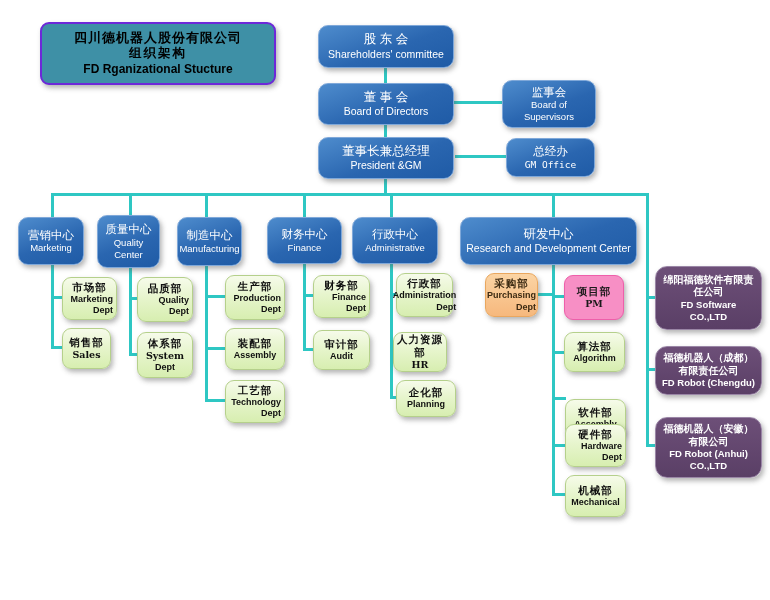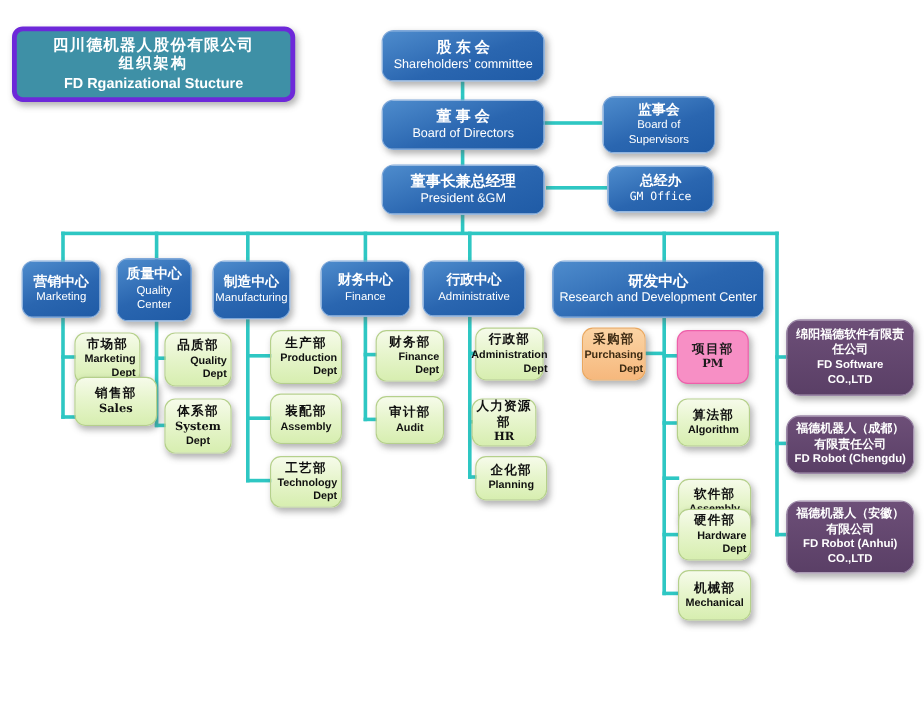--- a/index.html
+++ b/index.html
@@ -6,28 +6,28 @@
   body{width:770px;height:600px;background:#ffffff;position:relative;overflow:hidden;
        font-family:"Liberation Sans",sans-serif;}
   .stage{position:absolute;left:0;top:0;width:770px;height:600px;}
 
   .line{position:absolute;background:#2ec7c3;z-index:1;}
 
   .node{position:absolute;z-index:2;border-radius:10px;display:flex;flex-direction:column;
         align-items:center;justify-content:center;text-align:center;line-height:1.25;
         box-shadow:2px 3px 5px rgba(90,90,90,.45);box-sizing:border-box;padding:2px 3px;}
 
-  .teal-title{background:#3e90a6;border:4px solid #6d28d9;color:#ffffff;border-radius:9px;}
+  .teal-title{background:#3e90a6;border:2px solid #6d28d9;color:#000000;border-radius:9px;margin-left:30px;}
   .teal-title .t1{font-size:13px;font-weight:bold;letter-spacing:1px;}
   .teal-title .t2{font-size:12.5px;font-weight:bold;letter-spacing:2px;}
   .teal-title .t3{font-size:12px;font-weight:bold;}
 
   .blue{background:linear-gradient(160deg,#4e8ccd 0%,#2a66b0 55%,#1f5ba6 100%);
         border:1px solid #7fa8d9;color:#fff;}
-  .blue .zh{font-size:12.5px;font-weight:bold;}
+  .blue .zh{font-size:12.5px;font-weight:normal;}
   .blue .en{font-size:10.5px;font-weight:normal;}
   .blue.small .zh{font-size:11.5px;}
   .blue.small .en{font-size:9.5px;}
   .mono{font-family:"DejaVu Sans Mono",monospace;}
 
   .green{background:linear-gradient(180deg,#f6fbea 0%,#e7f5cd 45%,#d7eeb0 100%);
          border:1.5px solid #b5d08b;color:#101010;border-radius:9px;}
   .orange{background:linear-gradient(180deg,#fbd4a4 0%,#f6b87d 100%);
           border:1.5px solid #e9a75f;color:#3c2a12;border-radius:9px;}
   .pink{background:#f78fc5;border:1.5px solid #ee5faa;color:#1a1a1a;border-radius:9px;}
@@ -143,21 +143,21 @@
   </div>
   <div class="node blue" style="left:460px;top:217px;width:177px;height:48px">
     <div class="zh">研发中心</div>
     <div class="en">Research and Development Center</div>
   </div>
 
   <div class="node green dept" style="left:62px;top:277px;width:55px;height:43px">
     <div class="zh">市场部</div>
     <div class="en">Marketing Dept</div>
   </div>
-  <div class="node green dept" style="left:62px;top:314px;width:69px;height:41px">
+  <div class="node green dept" style="left:62px;top:328px;width:49px;height:41px">
     <div class="zh">销售部</div>
     <div class="en serif">Sales</div>
   </div>
 
   <div class="node green dept" style="left:137px;top:277px;width:56px;height:45px">
     <div class="zh">品质部</div>
     <div class="en">Quality Dept</div>
   </div>
   <div class="node green dept" style="left:137px;top:332px;width:56px;height:46px">
     <div class="zh">体系部</div>

